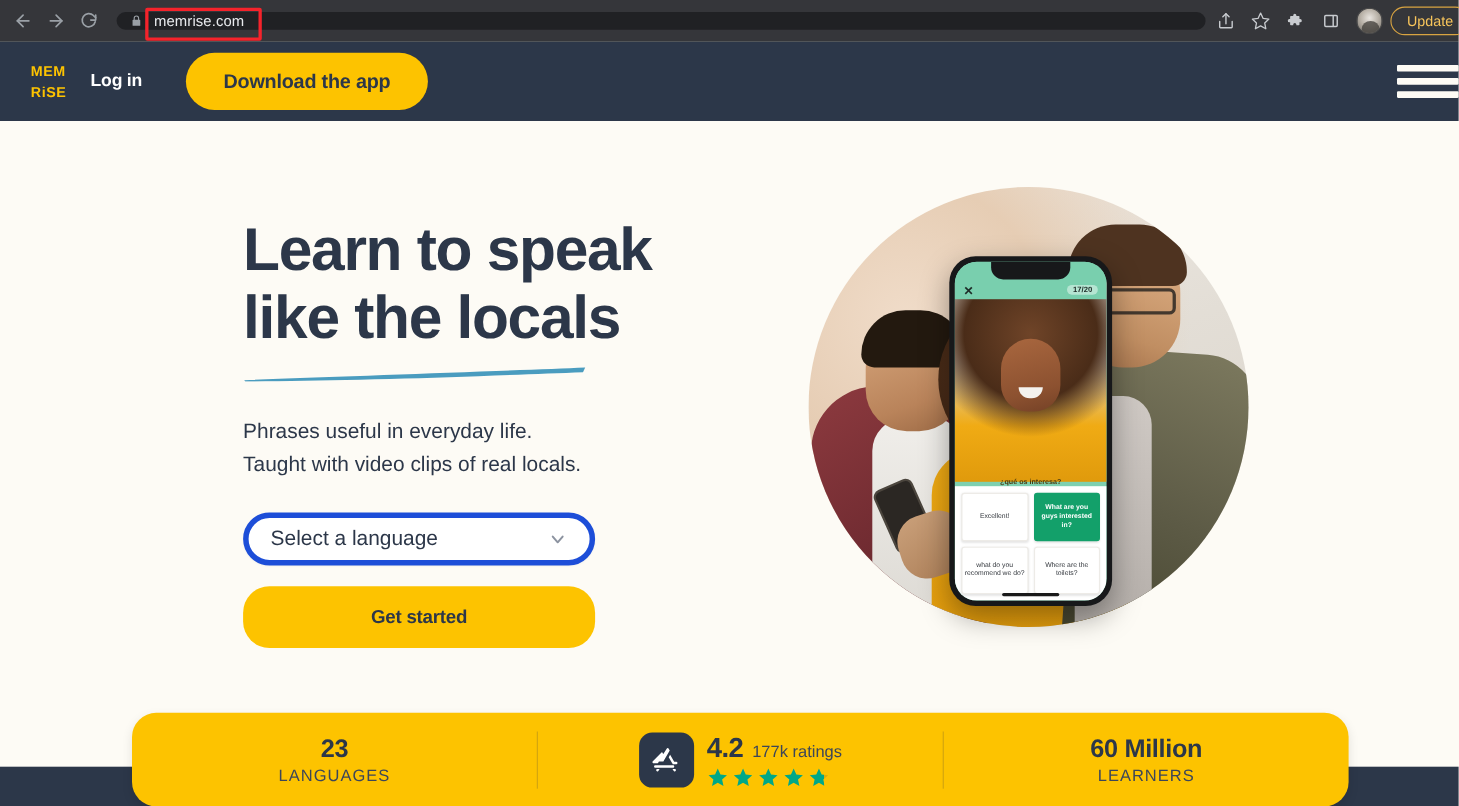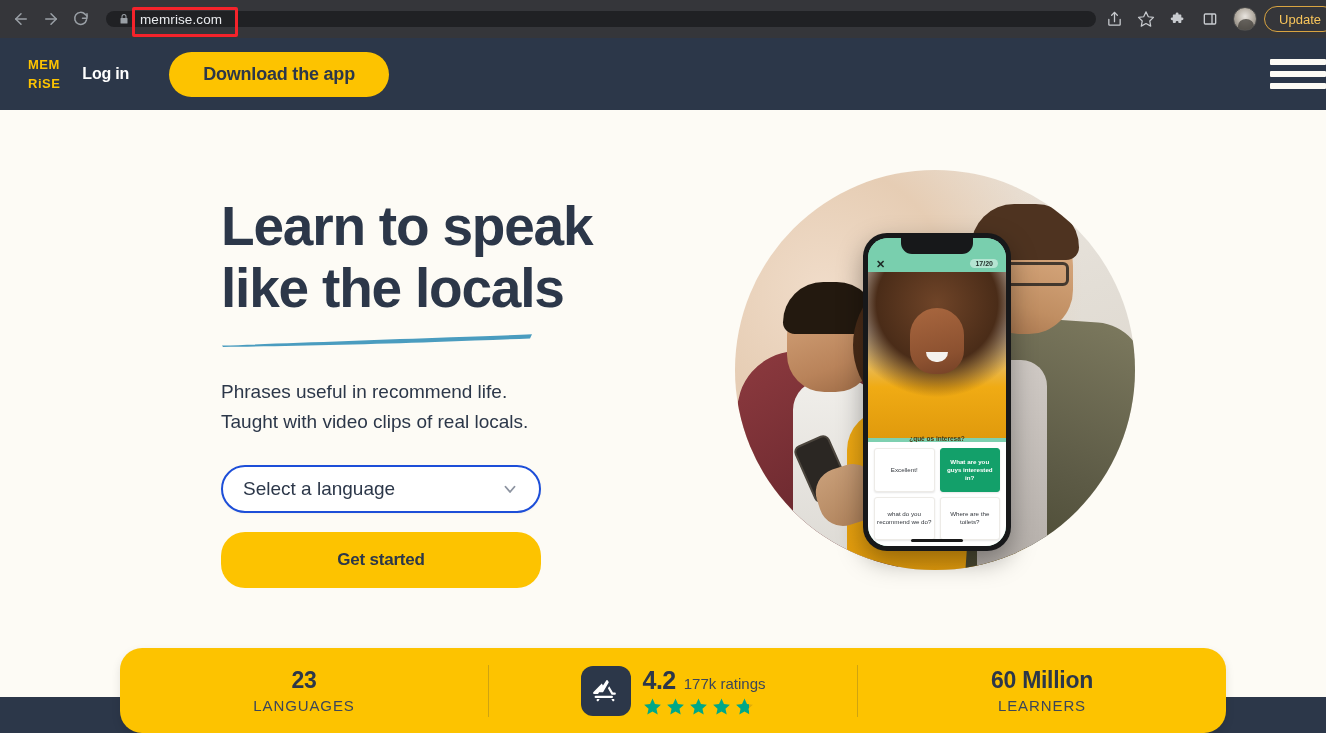--- a/index.html
+++ b/index.html
@@ -114,21 +114,21 @@
     letter-spacing: -.2px;
   }
   .download-btn {
     margin-left: 40px;
     background: #FDC300;
     color: #2C3749;
     font-size: 18px;
     font-weight: 800;
     border: none;
     border-radius: 28px;
-    height: 45px;
+    height: 52px;
     padding: 0 34px;
     letter-spacing: -.2px;
     cursor: pointer;
     font-family: "Liberation Sans", sans-serif;
   }
   .hamburger {
     margin-left: auto;
     margin-right: 0px;
     width: 56px;
     display: flex; flex-direction: column; gap: 6px;
@@ -166,21 +166,21 @@
   .subline {
     margin-top: 26px;
     color: #2C3749;
     font-size: 19px;
     line-height: 30px;
   }
   .lang-select {
     margin-top: 28px;
     width: 320px; height: 48px;
     background: #FFFFFF;
-    border: 2px solid #1d4ed8;
+    border: 5px solid #1d4ed8;
     border-radius: 24px;
     display: flex; align-items: center;
     padding: 0 20px;
     cursor: pointer;
     box-shadow: 0 1px 2px rgba(0,0,0,.04);
   }
   .lang-select .ph {
     color: #2C3749;
     font-size: 19px;
     flex: 1;
@@ -553,21 +553,21 @@
     <div class="headline">
       <div>Learn to speak</div>
       <div>like the locals</div>
     </div>
 
     <svg class="brush" viewBox="0 0 312 14">
       <path d="M1 12.6 C 60 10.5, 150 7.2, 230 4.3 C 265 3.1, 292 2.1, 311 1.2 L 309 5.4 C 282 6.4, 250 7.6, 214 9.0 C 140 11.7, 58 13.2, 2 13.9 Z" fill="#4A9CBF"></path>
     </svg>
 
     <div class="subline">
-      <div>Phrases useful in recommend life.</div>
+      <div>Phrases useful in everyday life.</div>
       <div>Taught with video clips of real locals.</div>
     </div>
 
     <div class="lang-select">
       <span class="ph">Select a language</span>
       <span class="chev">
         <svg width="18" height="18" viewBox="0 0 24 24" fill="none" stroke="currentColor" stroke-width="2.4" stroke-linecap="round" stroke-linejoin="round">
             <polyline points="6 9 12 16 18 9"></polyline>
           </svg>
       </span>

